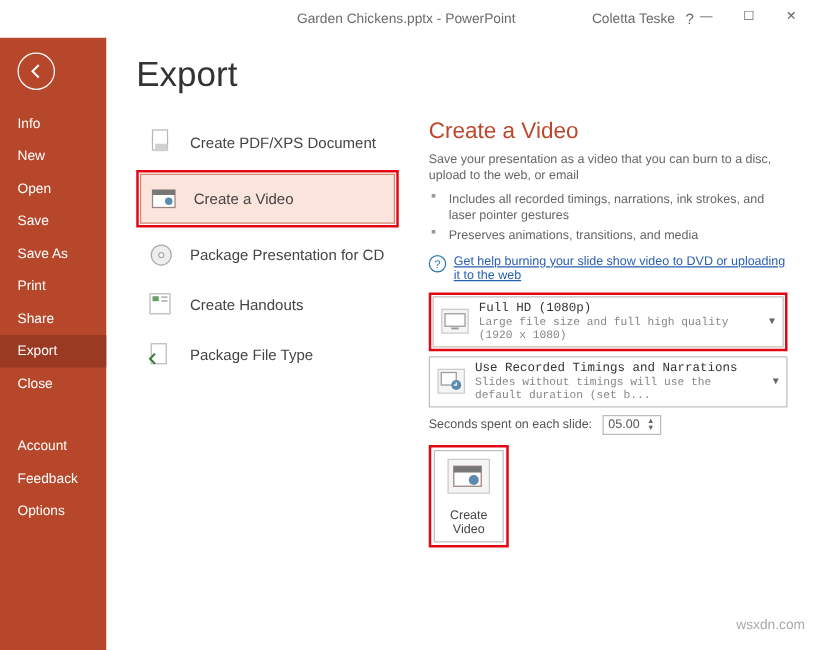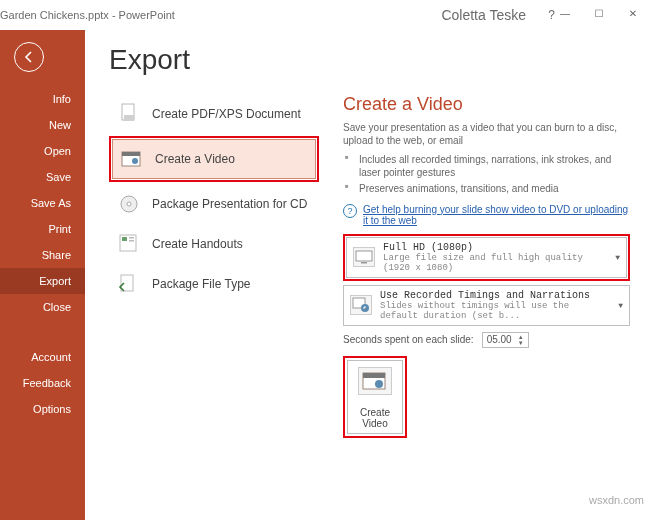--- a/index.html
+++ b/index.html
@@ -1,28 +1,28 @@
 <!DOCTYPE html>
 <html><head>
 <meta charset="utf-8">
 <style>
   * { box-sizing: border-box; margin: 0; padding: 0; }
   html, body { width: 650px; height: 520px; font-family: "Segoe UI", Arial, sans-serif; font-size: 11px; color: #333; overflow: hidden; background:#fff;}
   .app { width: 650px; height: 520px; display: flex; flex-direction: column; }
   
-  .titlebar { height: 30px; background: #fff; display:flex; align-items:center; justify-content:flex-start; position:relative; color:#6b6b6b;}
+  .titlebar { height: 30px; background: #fff; display:flex; align-items:center; justify-content:center; position:relative; color:#6b6b6b;}
   .titlebar .doc { font-size:11px; color:#6b6b6b; }
-  .titlebar .user { position:absolute; right:124px; font-size:14px; color:#6b6b6b;}
+  .titlebar .user { position:absolute; right:110px; font-size:11px; color:#6b6b6b;}
   .titlebar .help { position:absolute; right:95px; font-size:12px; color:#6b6b6b;}
   .winbtn { position:absolute; top:0; right:0; display:flex; }
   .winbtn div { width:34px; height:26px; display:flex; align-items:center; justify-content:center; font-size:10px; color:#666;}
   
   .rail { width:85px; background:#b7472a; color:#fff; display:flex; flex-direction:column; padding-top:6px;}
   .rail .back { width:30px; height:30px; border:1.5px solid #fff; border-radius:50%; margin:6px 0 14px 14px; display:flex; align-items:center; justify-content:center; font-size:14px;}
-  .rail a { display:block; padding:7px 14px; font-size:11px; color:#fff; text-decoration:none;text-align:right; }
+  .rail a { display:block; padding:7px 14px; font-size:11px; color:#fff; text-decoration:none; }
   .rail a.sel { background:#9a3a22; }
   .rail .gap { height:24px; }
   .body { flex:1; display:flex; }
   .content { flex:1; padding:10px 20px 0 24px; display:flex; flex-direction:column;}
   h1.page { font-size:28px; font-weight:300; color:#333; margin:4px 0 18px 0;}
   .cols { display:flex; gap:24px; }
   
   .opts { width:210px; }
   .opt { display:flex; align-items:center; gap:12px; padding:8px 8px; border:1px solid transparent; cursor:pointer;}
   .opt .oic { width:22px; height:22px; display:flex; align-items:center; justify-content:center; }

